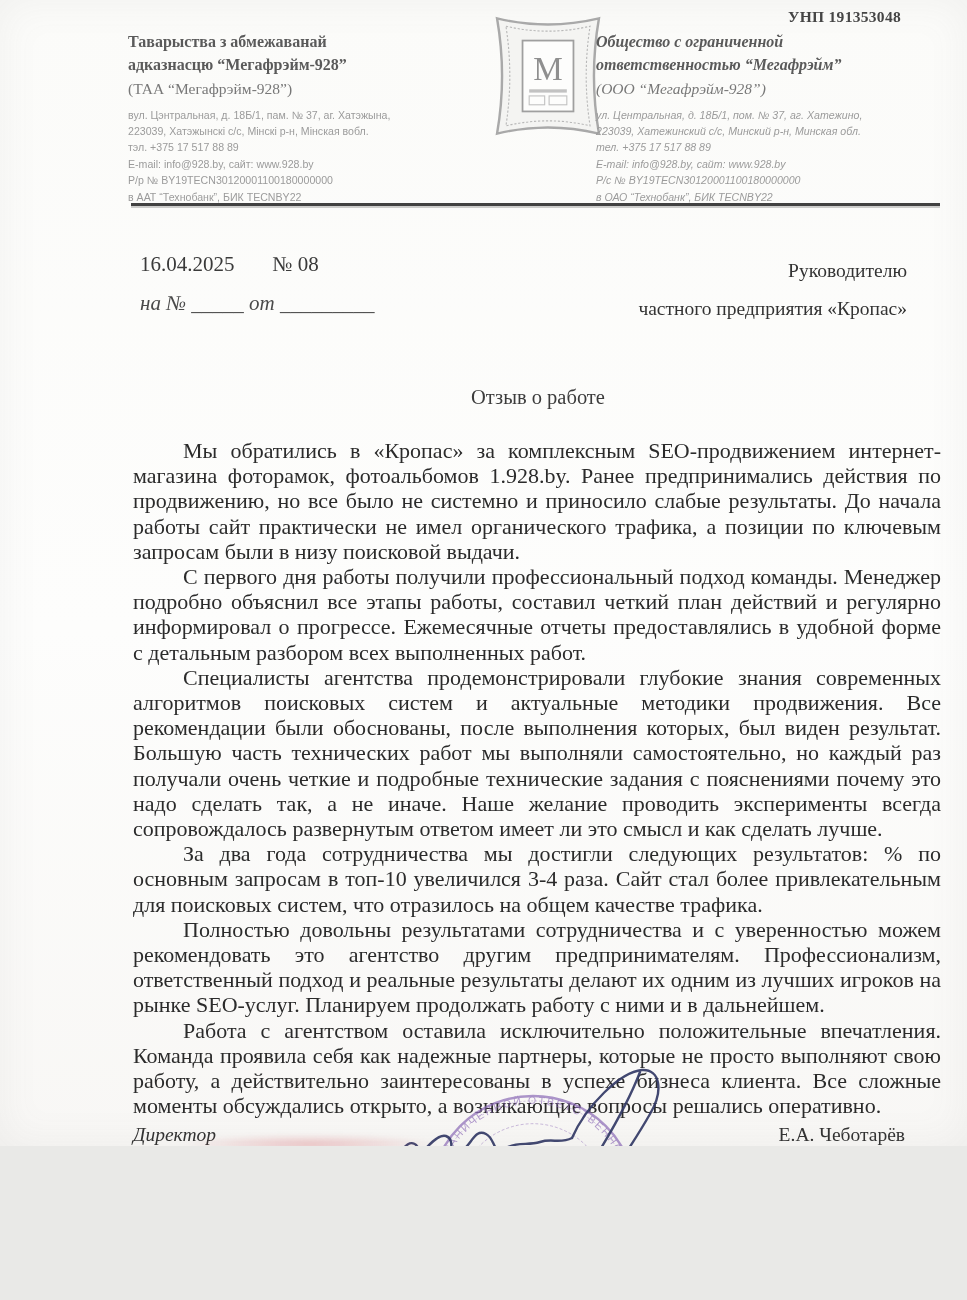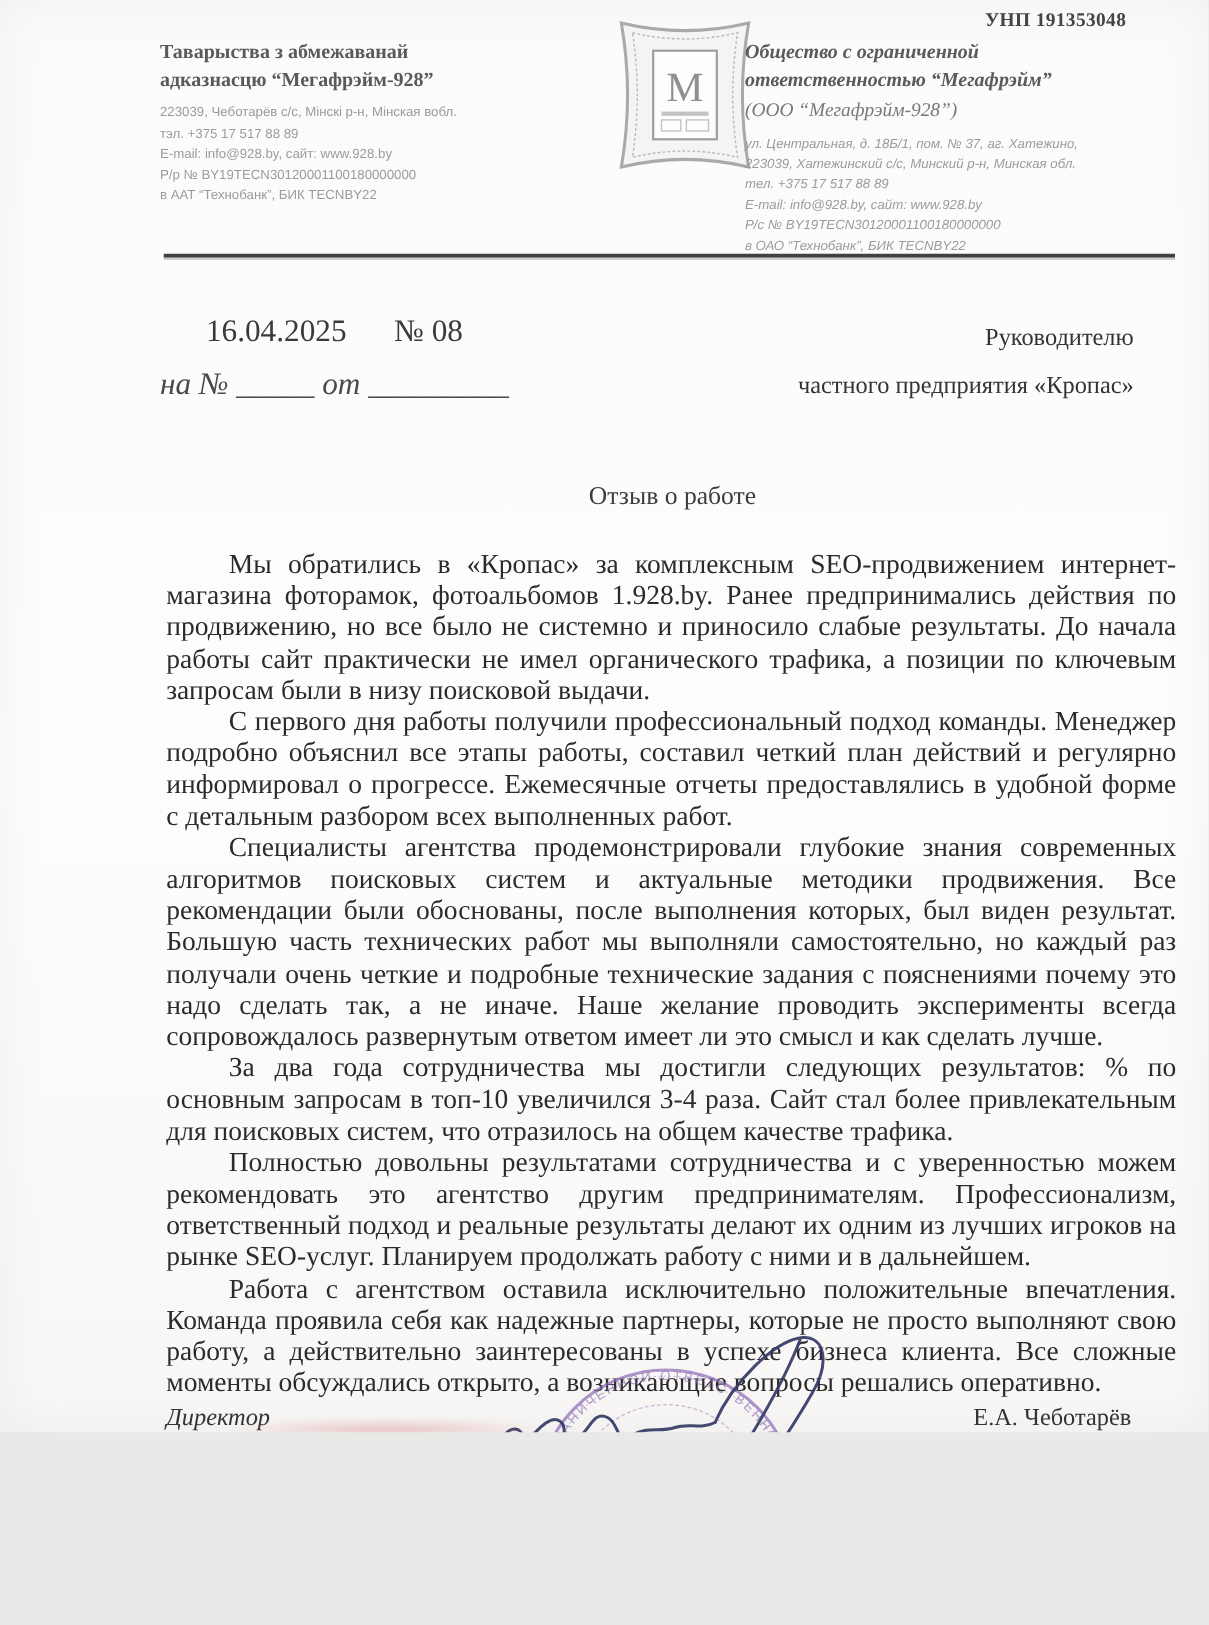--- a/index.html
+++ b/index.html
@@ -18,21 +18,21 @@
   .lh-left  { left:128px; }
   .lh-right { left:596px;font-style:italic; }
   .lh-name { font-weight:bold; font-size:16px; line-height:1.45; color:#5a5a5a; }
   .lh-short { font-size:15.5px; line-height:1.5; color:#787878; margin-top:1px; }
   .lh-small { font-family:"Liberation Sans", sans-serif; font-size:10.6px; line-height:1.55; color:#9b9b9b; margin-top:6px; }
   .lh-small div { white-space:nowrap; }
   .logo { position:absolute; left:492px; top:14px; width:112px; height:124px; }
   .rule { position:absolute; left:131px; right:27px; top:203px; height:3px; background:#414141; box-shadow:0 2px 0 rgba(65,65,65,.25); }
 
   
-  .ref { position:absolute; left:128px; top:252px; font-size:25px; color:#3a3a3a;text-align:center; }
+  .ref { position:absolute; left:140px; top:252px; font-size:21px; color:#3a3a3a; }
   .ref .row2 { margin-top:14px; color:#4a4a4a;font-style:italic; }
   .ref .num { margin-left:38px; }
   .recipient { position:absolute; right:60px; top:252px; text-align:right; font-size:19.5px; line-height:38px; color:#333; }
 
   
   .title { position:absolute; left:133px; top:386px; width:810px; text-align:center; font-size:20.5px; color:#3c3c3c; }
   .body-text { position:absolute; left:133px; top:438px; width:808px; font-size:22px; line-height:25.2px; text-align:justify; color:#2b2b2b; }
   .body-text p { margin:0; text-indent:50px; }
 
   
@@ -51,22 +51,24 @@
 <body>
 
 <div class="page">
 
   <div class="header">
     <div class="unp">УНП 191353048</div>
 
     <div class="lh-col lh-left">
       <div class="lh-name">Таварыства з абмежаванай</div>
       <div class="lh-name">адказнасцю “Мегафрэйм-928”</div>
+      <div class="lh-short">(ТАА “Мегафрэйм-928”)</div>
       <div class="lh-small">
-        <div>223039, Чеботарёв с/с, Мінскі р-н, Мінская вобл.</div>
+        <div>вул. Цэнтральная, д. 18Б/1, пам. № 37, аг. Хатэжына,</div>
+        <div>223039, Хатэжынскі с/с, Мінскі р-н, Мінская вобл.</div>
         <div>тэл. +375 17 517 88 89</div>
         <div>E-mail: info@928.by, сайт: www.928.by</div>
         <div>Р/р № BY19TECN30120001100180000000</div>
         <div>в ААТ “Технобанк”, БИК TECNBY22</div>
       </div>
     </div>
 
     <div class="logo">
       <svg viewBox="0 0 100 112" width="112" height="124">
         <path d="M 4,4 Q 50,15 96,4 Q 87,56 96,108 Q 50,97 4,108 Q 13,56 4,4 Z" fill="#f4f4f2" stroke="#a9a9a9" stroke-width="2.2"></path>

